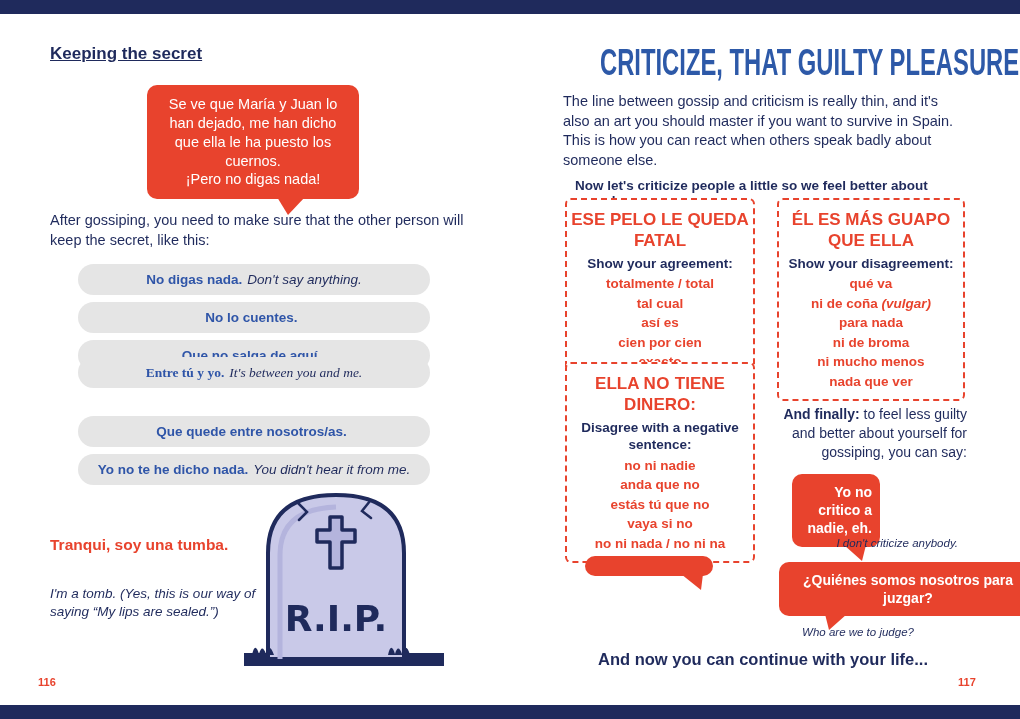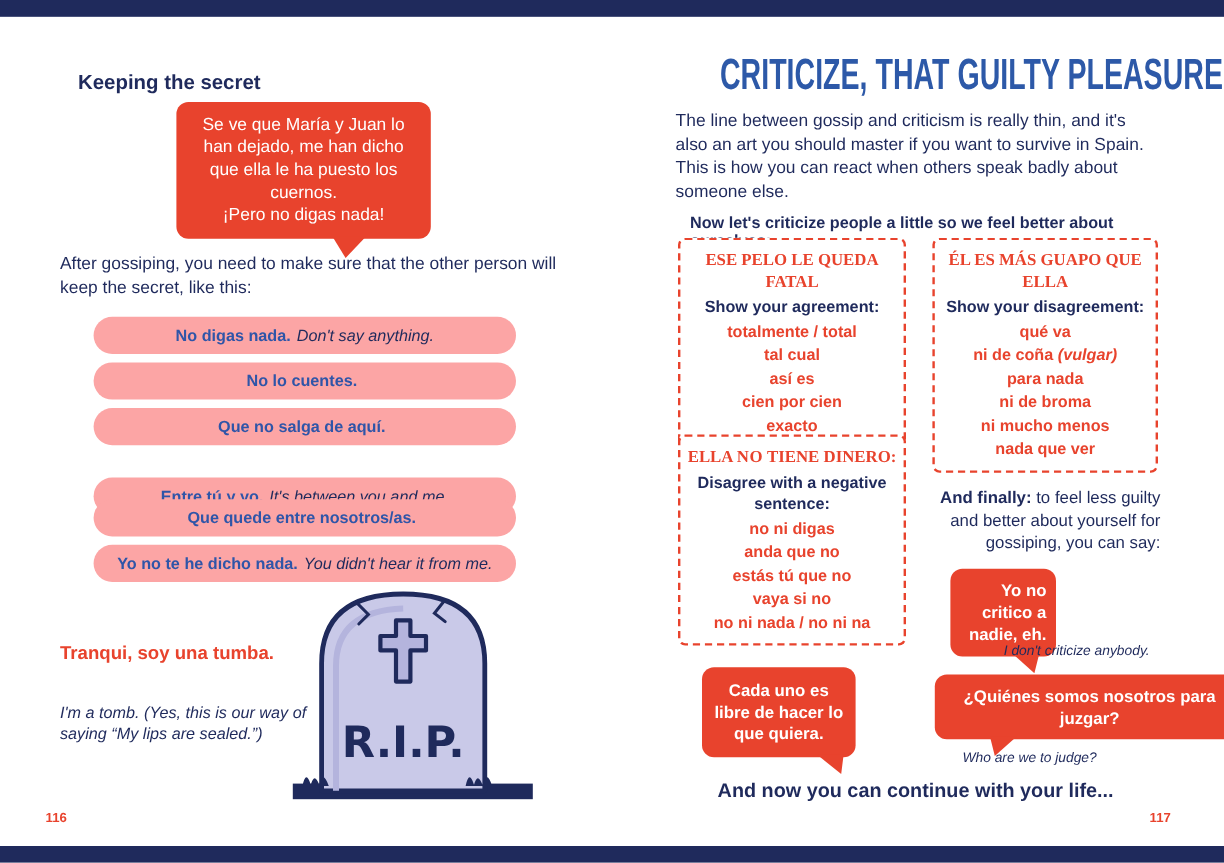--- a/index.html
+++ b/index.html
@@ -16,21 +16,21 @@
   .lp-heading{left:50px;top:44px;font-size:17px;font-weight:bold;color:#1f2a5c;}
   .bubble{
     background:#e8432d;color:#fff;border-radius:10px;text-align:center;
     font-size:14.5px;line-height:1.3;padding:10px 12px;box-sizing:border-box;
   }
   .bubble .tail{position:absolute;}
   .lp-bubble{left:147px;top:85px;width:212px;}
   .lp-bubble .bold-line{font-weight:normal;display:block;}
   .lp-intro{left:50px;top:211px;width:420px;font-size:14.5px;line-height:1.35;}
   .pill{
-    left:78px;width:352px;height:31px;background:#fca5a5;border-radius:16px;
+    left:78px;width:352px;height:31px;background:#e5e5e5;border-radius:16px;
     display:flex;align-items:center;justify-content:center;gap:5px;
     font-size:13.5px;white-space:nowrap;
   }
   .pill .es{color:#2f55a8;font-weight:bold;}
   .pill .en{color:#1f2a5c;font-style:italic;}
   .tomb-phrase{left:50px;top:536px;font-size:15.5px;font-weight:bold;color:#e8432d;}
   .tomb-note{left:50px;top:585px;width:212px;font-size:13.5px;font-style:italic;line-height:1.35;color:#1f2a5c;}
   .tombstone{left:238px;top:473px;}
   .pagenum{font-size:11px;font-weight:bold;color:#e8432d;top:676px;}
   .pagenum.left{left:38px;text-align:right;}
@@ -41,21 +41,21 @@
   .rp-title .inner{
     display:inline-block;font-size:28px;font-weight:800;letter-spacing:0px;
     transform:scale(0.85,1.3);transform-origin:center top;white-space:nowrap;
   }
   .rp-intro{left:563px;top:92px;width:400px;font-size:14.5px;line-height:1.35;}
   .rp-lead{left:563px;top:166px;width:400px;font-size:13.5px;font-weight:bold;}
   .dash-box{
     border:2px dashed #e8432d;border-radius:6px;text-align:center;
     padding:9px 4px 8px 4px;box-sizing:border-box;background:#fff;
   }
-  .dash-box .bx-heading{color:#e8432d;font-weight:bold;font-size:14px;line-height:1.25;margin-bottom:3px;font-family:Liberation Serif, serif;}
+  .dash-box .bx-heading{color:#e8432d;font-weight:bold;font-size:17px;line-height:1.25;margin-bottom:3px;}
   .dash-box .bx-heading .no-strong{font-weight:900;letter-spacing:0.5px;}
   .dash-box .bx-sub{color:#1f2a5c;font-weight:bold;font-size:13.5px;line-height:1.3;margin-bottom:2px;}
   .dash-box .bx-item{color:#e8432d;font-weight:bold;font-size:13.5px;line-height:1.45;}
   .dash-box .bx-item i{font-weight:bold;}
   .box1{left:565px;top:198px;width:190px;}
   .box2{left:777px;top:198px;width:188px;}
   .box3{left:565px;top:362px;width:190px;}
   .rp-finally{left:777px;top:405px;width:190px;font-size:14px;line-height:1.35;}
   .b1{left:792px;top:474px;width:88px;font-weight:bold;font-size:14px;padding:9px 8px;text-align:right;}
   .cap{font-style:italic;font-size:11.5px;color:#1f2a5c;}
@@ -64,21 +64,21 @@
   .b3{left:745px;top:562px;width:258px;font-weight:bold;font-size:14px;padding:9px 12px;margin-left:34px;}
   .cap3{left:778px;top:626px;width:160px;text-align:center;}
   .rp-outro{left:563px;top:650px;width:400px;text-align:center;font-size:16.5px;font-weight:bold;}
 </style>
 </head>
 <body>
 
 <div class="abs bar top"></div>
 <div class="abs bar bottom"></div>
 
-<h2 class="abs lp-heading" style="margin:15px;">Keeping the secret</h2>
+<h2 class="abs lp-heading" style="margin:0;text-decoration:underline;">Keeping the secret</h2>
 
 <div class="abs bubble lp-bubble">
   <span>Se ve que María y Juan lo han dejado, me han dicho que ella le ha puesto los cuernos.</span>
   <span class="bold-line">¡Pero no digas nada!</span>
   <svg class="tail" style="left:128px;bottom:-16px;" width="32" height="18" viewBox="0 0 32 18">
       <path d="M2 0 L30 0 L13 18 Z" fill="#e8432d"></path>
     </svg>
 </div>
 
 <p class="abs lp-intro" style="margin:0;">After gossiping, you need to make sure that the other person will keep the secret, like this:</p>
@@ -88,21 +88,21 @@
   <span class="en">Don't say anything.</span>
 </div>
 <div class="abs pill" style="top:302px;">
   <span class="es">No lo cuentes.</span>
   <span class="en"></span>
 </div>
 <div class="abs pill" style="top:340px;">
   <span class="es">Que no salga de aquí.</span>
   <span class="en"></span>
 </div>
-<div class="abs pill" style="top:398px;">
+<div class="abs pill" style="top:357px;font-family:Liberation Serif, serif;">
   <span class="es">Entre tú y yo.</span>
   <span class="en">It's between you and me.</span>
 </div>
 <div class="abs pill" style="top:416px;">
   <span class="es">Que quede entre nosotros/as.</span>
   <span class="en"></span>
 </div>
 <div class="abs pill" style="top:454px;">
   <span class="es">Yo no te he dicho nada.</span>
   <span class="en">You didn't hear it from me.</span>
@@ -149,39 +149,38 @@
   <div class="bx-item"><span>ni de coña</span> <i>(vulgar)</i></div>
   <div class="bx-item">para nada</div>
   <div class="bx-item">ni de broma</div>
   <div class="bx-item">ni mucho menos</div>
   <div class="bx-item">nada que ver</div>
 </div>
 
 <div class="abs dash-box box3">
   <div class="bx-heading"><span>ELLA</span> <span class="no-strong">NO</span> <span>TIENE DINERO:</span></div>
   <div class="bx-sub">Disagree with a negative sentence:</div>
-  <div class="bx-item">no ni digas</div>
+  <div class="bx-item">no ni nadie</div>
   <div class="bx-item">anda que no</div>
   <div class="bx-item">estás tú que no</div>
   <div class="bx-item">vaya si no</div>
   <div class="bx-item">no ni nada / no ni na</div>
 </div>
 
 <p class="abs rp-finally" style="margin:0;text-align:right;"><b>And finally:</b> <span>to feel less guilty and better about yourself for gossiping, you can say:</span></p>
 
 <div class="abs bubble b1">
   <span>Yo no critico a nadie, eh.</span>
   <svg class="tail" style="right:12px;bottom:-14px;" width="26" height="16" viewBox="0 0 26 16">
       <path d="M2 0 L24 0 L20 16 Z" fill="#e8432d"></path>
     </svg>
 </div>
 <div class="abs cap cap1">I don't criticize anybody.</div>
 
 <div class="abs bubble b2">
-  <span>Cada uno es libre de hacer lo que quiera.</span>
   <svg class="tail" style="right:8px;bottom:-14px;" width="26" height="16" viewBox="0 0 26 16">
       <path d="M2 0 L24 0 L22 16 Z" fill="#e8432d"></path>
     </svg>
 </div>
 
 <div class="abs bubble b3">
   <span>¿Quiénes somos nosotros para juzgar?</span>
   <svg class="tail" style="left:44px;bottom:-14px;" width="26" height="16" viewBox="0 0 26 16">
       <path d="M2 0 L24 0 L6 16 Z" fill="#e8432d"></path>
     </svg>

